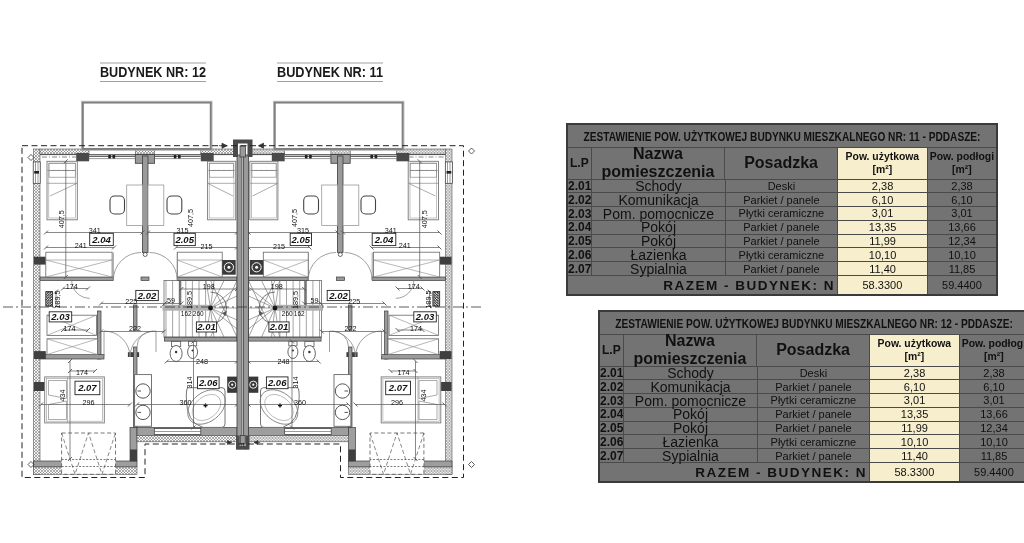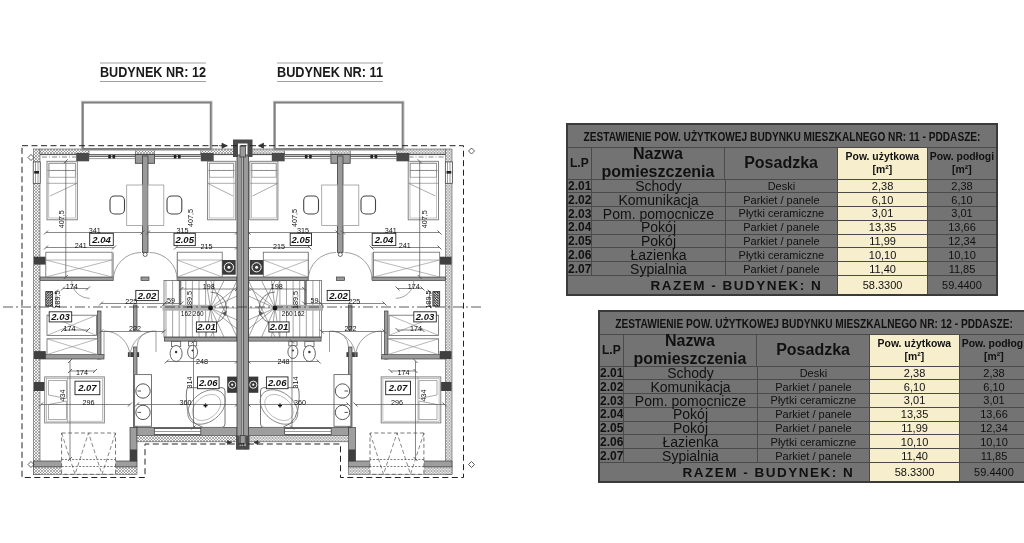--- a/index.html
+++ b/index.html
@@ -16,21 +16,21 @@
 .razem{height:18.9px}
 .b{font-weight:bold}
 .lp{width:24px;font-size:12px}
 .nm{width:141px;font-size:14px}
 .ps{width:119px;font-size:11px}
 .u1{width:95px;font-size:11px}
 .u2{width:73px;font-size:11px}
 .hh{font-size:16px}
 .hh2{font-size:10.4px;line-height:1.25;white-space:nowrap}
 .yel{background:#f7eecd}
-.rz{width:284px;font-weight:bold;font-size:13.5px;letter-spacing:1.5px;justify-content:flex-end;padding-right:15px}
+.rz{width:284px;font-weight:bold;font-size:13.5px;letter-spacing:1.5px;justify-content:flex-end;padding-right:2px}
 .rv{font-size:11px}
 </style></head>
 <body>
 <svg width="1024" height="543" viewBox="0 0 1024 543" font-family="Liberation Sans, sans-serif">
 <rect width="1024" height="543" fill="#fff"></rect>
 <defs>
 <pattern id="hx" width="3" height="3" patternUnits="userSpaceOnUse">
  <rect width="3" height="3" fill="#f6f6f6"></rect>
  <path d="M0,0 L3,3 M3,0 L0,3" stroke="#6f6f6f" stroke-width="0.55"></path>
 </pattern>

